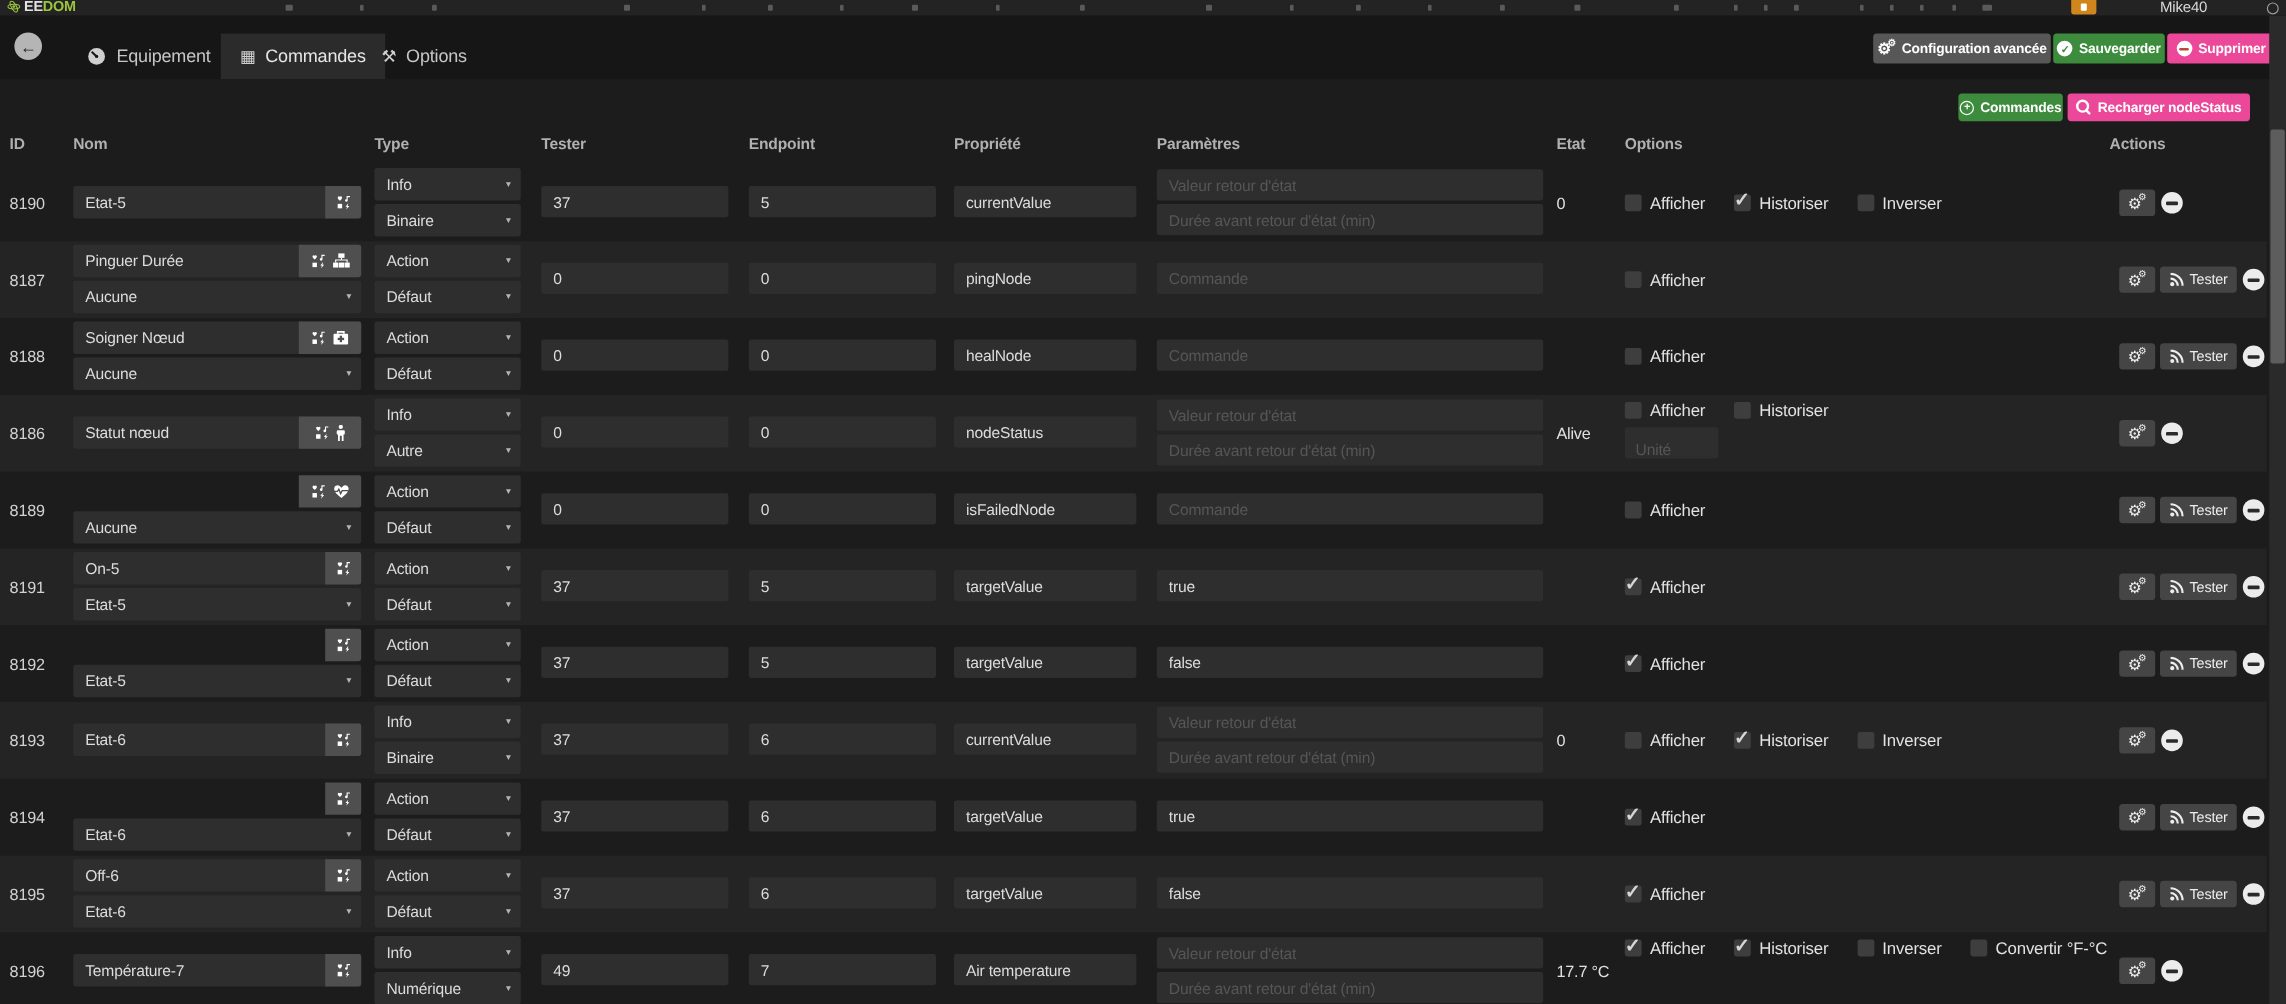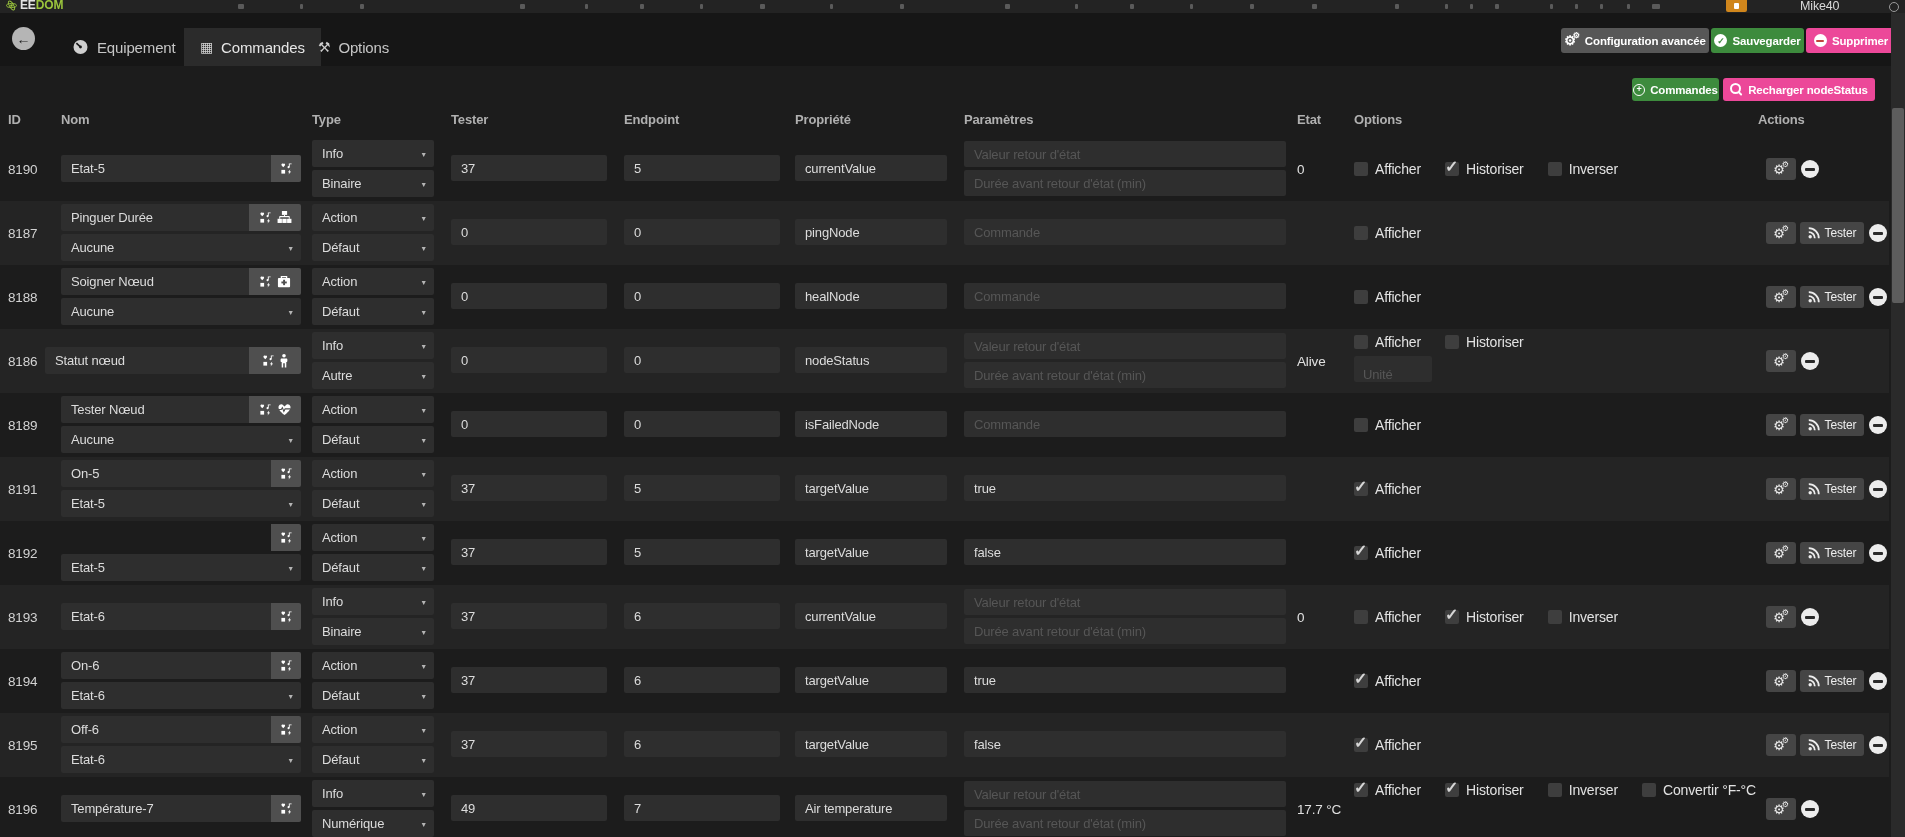--- a/index.html
+++ b/index.html
@@ -388,21 +388,21 @@
                 <path d="M.8 5.2A6 6 0 0 1 6.8 11.2" stroke="#ededed" stroke-width="1.8" fill="none"></path>
                 <path d="M.8 1.2A10 10 0 0 1 10.8 11.2" stroke="#ededed" stroke-width="1.8" fill="none"></path>
               </svg>
             </span>
             <span>Tester</span>
           </div>
           <div class="minusbtn" style="left: 1869px; position: absolute;"><span class="minuscircle"></span></div>
         </div>
         <div class="trow zebra" style="top: 263px;">
           <div class="rowid">8186</div>
-          <div class="inp" style="left: 45px; top: 18px; width: 240px; height: 27px;">
+          <div class="inp" style="left: 61px; top: 18px; width: 240px; height: 27px;">
             <span class="val">Statut nœud</span>
           </div>
           <div class="iconbtn" style="left: 249px; top: 18px; width: 52px; height: 27px;">
             <span style="display: inline-flex;">
               <svg width="13" height="13" viewBox="0 0 14 14">
                 <path d="M3.5 5.6C1.9 4.4 1.3 3.4 1.6 2.5c.3-.9 1.4-1 1.9-.3.5-.7 1.6-.6 1.9.3.3.9-.3 1.9-1.9 3.1z" fill="#fff"></path>
                 <path d="M9.5 1.5h3v1h-2v3a1.2 1.2 0 1 1-1-1.2z" fill="#fff"></path>
                 <rect x="1.5" y="8.5" width="4" height="4" fill="#fff"></rect>
                 <path d="M11 8l-2.5 3h1.5l-.8 2.5 2.8-3.2h-1.5z" fill="#fff"></path>
               </svg>
@@ -458,23 +458,20 @@
           <div class="abtn" style="left: 1766px; top: 21px; width: 30px; height: 22px;">
             <span class="gearsic">
               <span class="g1">⚙</span>
               <span class="g2">⚙</span>
             </span>
           </div>
           <div class="minusbtn" style="left: 1801px; position: absolute;"><span class="minuscircle"></span></div>
         </div>
         <div class="trow" style="top: 327px;">
           <div class="rowid">8189</div>
-          <div class="inp" style="left: 61px; top: 3px; width: 240px; height: 27px;">
-            <span class="val">Tester Nœud</span>
-          </div>
           <div class="iconbtn" style="left: 249px; top: 3px; width: 52px; height: 27px;">
             <span style="display: inline-flex;">
               <svg width="13" height="13" viewBox="0 0 14 14">
                 <path d="M3.5 5.6C1.9 4.4 1.3 3.4 1.6 2.5c.3-.9 1.4-1 1.9-.3.5-.7 1.6-.6 1.9.3.3.9-.3 1.9-1.9 3.1z" fill="#fff"></path>
                 <path d="M9.5 1.5h3v1h-2v3a1.2 1.2 0 1 1-1-1.2z" fill="#fff"></path>
                 <rect x="1.5" y="8.5" width="4" height="4" fill="#fff"></rect>
                 <path d="M11 8l-2.5 3h1.5l-.8 2.5 2.8-3.2h-1.5z" fill="#fff"></path>
               </svg>
             </span>
             <span style="display: inline-flex;">
@@ -719,23 +716,20 @@
           <div class="abtn" style="left: 1766px; top: 21px; width: 30px; height: 22px;">
             <span class="gearsic">
               <span class="g1">⚙</span>
               <span class="g2">⚙</span>
             </span>
           </div>
           <div class="minusbtn" style="left: 1801px; position: absolute;"><span class="minuscircle"></span></div>
         </div>
         <div class="trow" style="top: 583px;">
           <div class="rowid">8194</div>
-          <div class="inp" style="left: 61px; top: 3px; width: 240px; height: 27px;">
-            <span class="val">On-6</span>
-          </div>
           <div class="iconbtn" style="left: 271px; top: 3px; width: 30px; height: 27px;">
             <span style="display: inline-flex;">
               <svg width="13" height="13" viewBox="0 0 14 14">
                 <path d="M3.5 5.6C1.9 4.4 1.3 3.4 1.6 2.5c.3-.9 1.4-1 1.9-.3.5-.7 1.6-.6 1.9.3.3.9-.3 1.9-1.9 3.1z" fill="#fff"></path>
                 <path d="M9.5 1.5h3v1h-2v3a1.2 1.2 0 1 1-1-1.2z" fill="#fff"></path>
                 <rect x="1.5" y="8.5" width="4" height="4" fill="#fff"></rect>
                 <path d="M11 8l-2.5 3h1.5l-.8 2.5 2.8-3.2h-1.5z" fill="#fff"></path>
               </svg>
             </span>
           </div>

